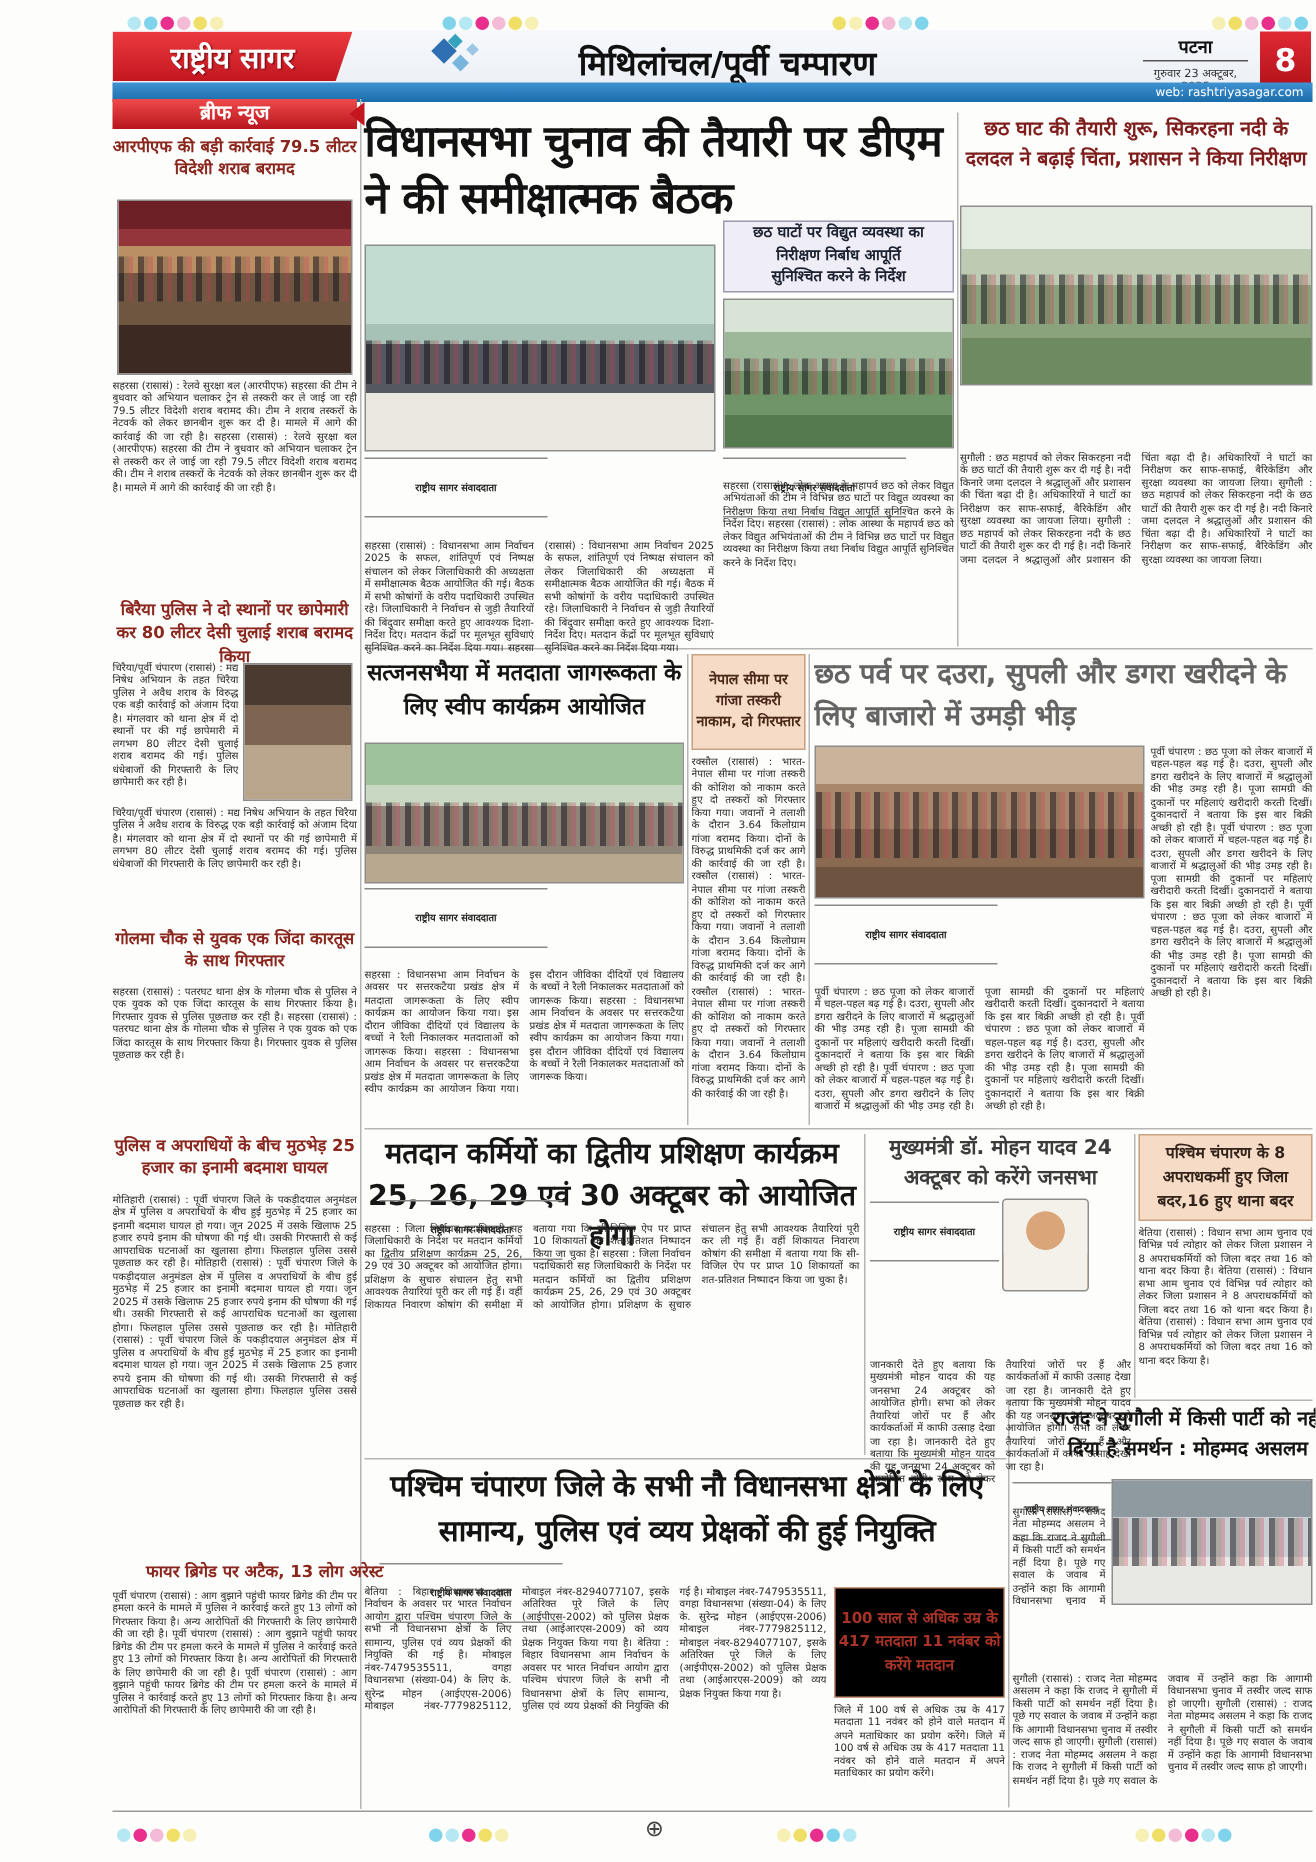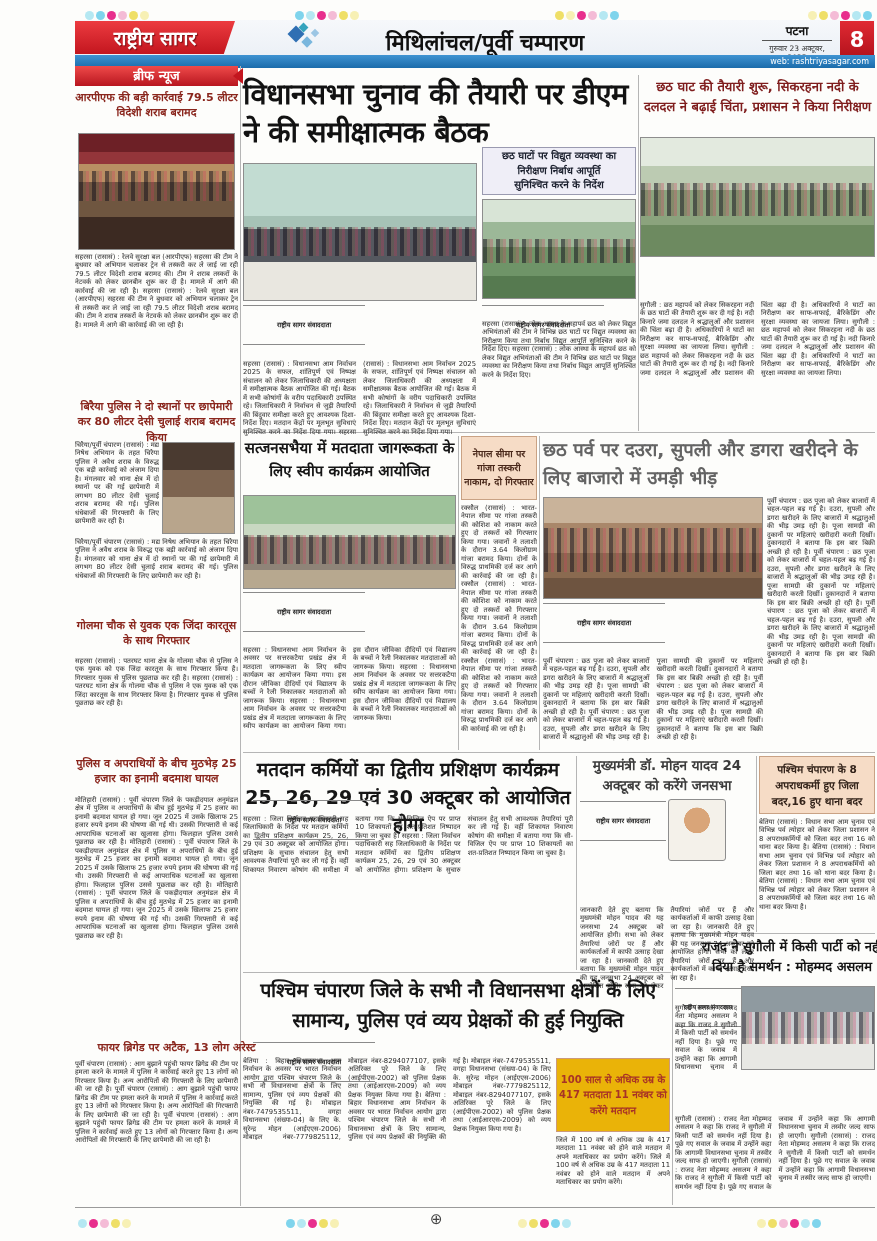--- a/index.html
+++ b/index.html
@@ -55,21 +55,21 @@
   .sweephead{font-size:15px;line-height:1.55;font-weight:bold;color:#151515;text-align:center;}
   .ganjabox{background:#f6dcc6;border:1px solid #c9a284;font-size:9.5px;line-height:1.5;font-weight:bold;color:#49281a;
             text-align:center;display:flex;align-items:center;justify-content:center;box-sizing:border-box;padding:2px;}
   .markethead{font-size:18.5px;line-height:1.5;font-weight:bold;color:#646464;}
   .trainhead{font-size:19px;line-height:1.45;font-weight:bold;color:#161616;text-align:center;}
   .cmhead{font-size:13.5px;line-height:1.5;font-weight:bold;color:#3c3c3c;text-align:center;}
   .zilabox{background:#f6dcc6;border:1px solid #c9a284;font-size:10.5px;line-height:1.55;font-weight:bold;color:#33231a;
            text-align:center;display:flex;align-items:center;justify-content:center;box-sizing:border-box;padding:2px;}
   .obshead{font-size:19.5px;line-height:1.55;font-weight:bold;color:#141414;text-align:center;letter-spacing:-.3px;}
   .rjdhead{font-size:13px;line-height:1.5;font-weight:bold;color:#141414;text-align:center;}
-  .votersbox{background:#eab308;border:1px solid #cc9a7a;font-size:10px;line-height:1.55;font-weight:bold;color:#a83326;
+  .votersbox{background:#000000;border:1px solid #cc9a7a;font-size:10px;line-height:1.55;font-weight:bold;color:#a83326;
              text-align:center;display:flex;align-items:center;justify-content:center;box-sizing:border-box;padding:2px;}
   
   .dots span{display:inline-block;width:9px;height:9px;border-radius:50%;margin-right:2px;}
   .d1{background:#b5e8f2;} .d2{background:#7fd4ec;} .d3{background:#e82f8d;}
   .d4{background:#f4bbd6;} .d5{background:#efdf67;} .d6{background:#f7f0b4;}
   .cross{font-size:15px;color:#444;}
 </style>
 </head>
 <body>
 

